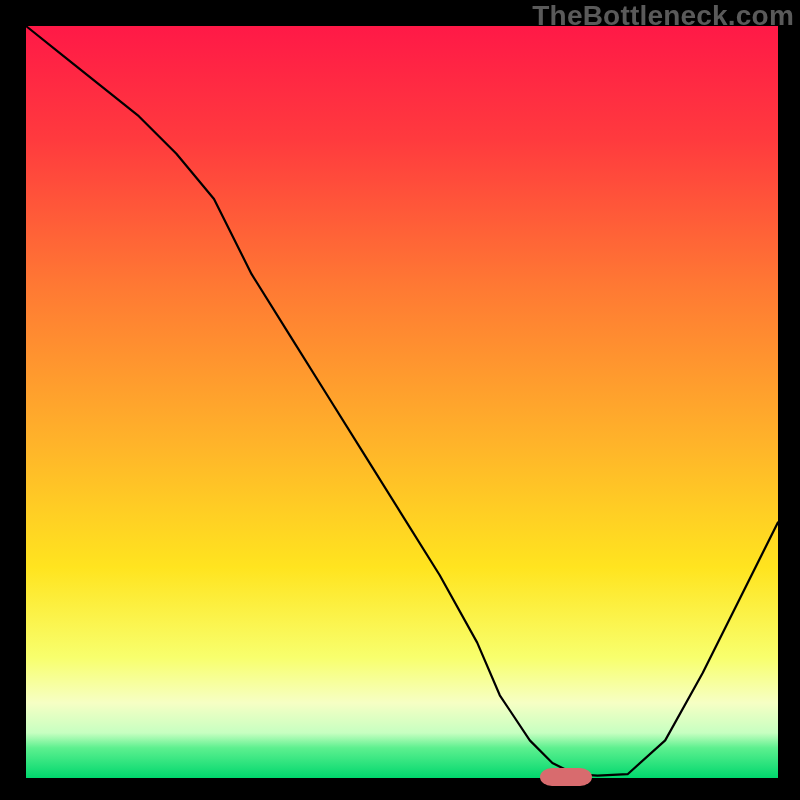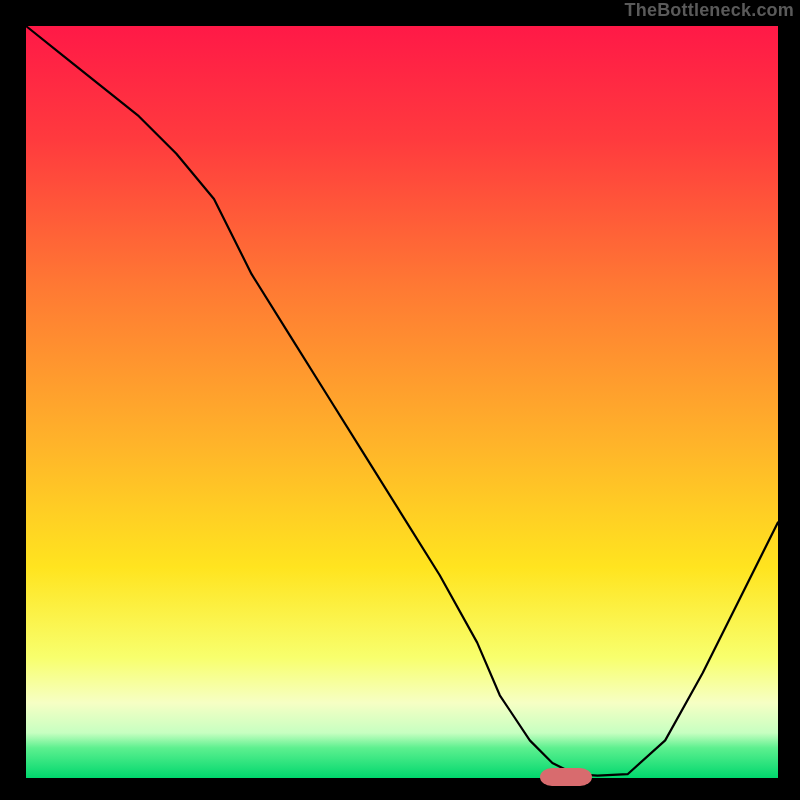--- a/index.html
+++ b/index.html
@@ -16,21 +16,21 @@
     width: 800px;
     height: 800px;
     background: #000000;
   }
   .watermark {
     position: absolute;
     top: 0;
     right: 6px;
     font-weight: 700;
     color: #5a5a5a;
-    font-size: 18px;
+    font-size: 28px;
     letter-spacing: 0.2px;
     z-index: 5;
     user-select: none;
   }
   svg.chart {
     position: absolute;
     top: 0;
     left: 0;
     width: 800px;
     height: 800px;

